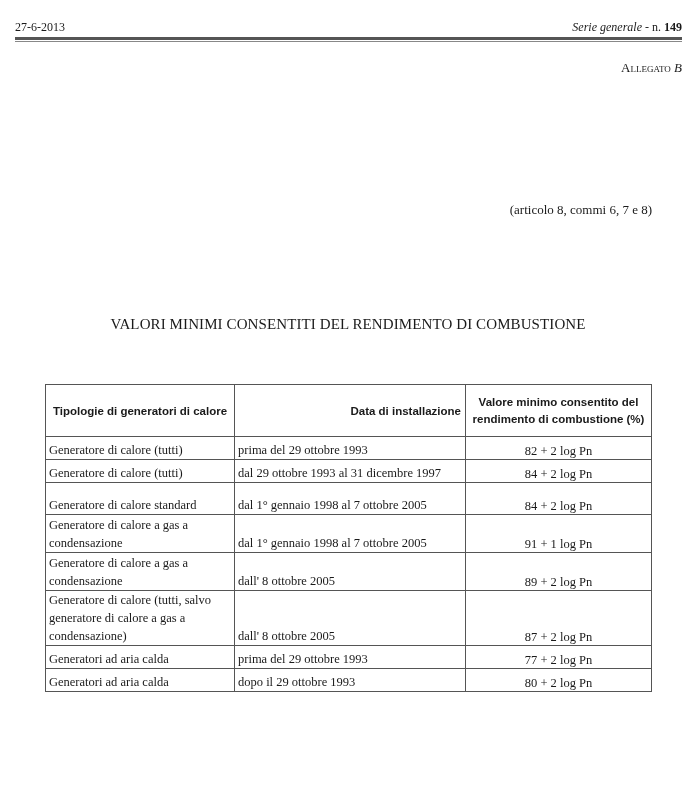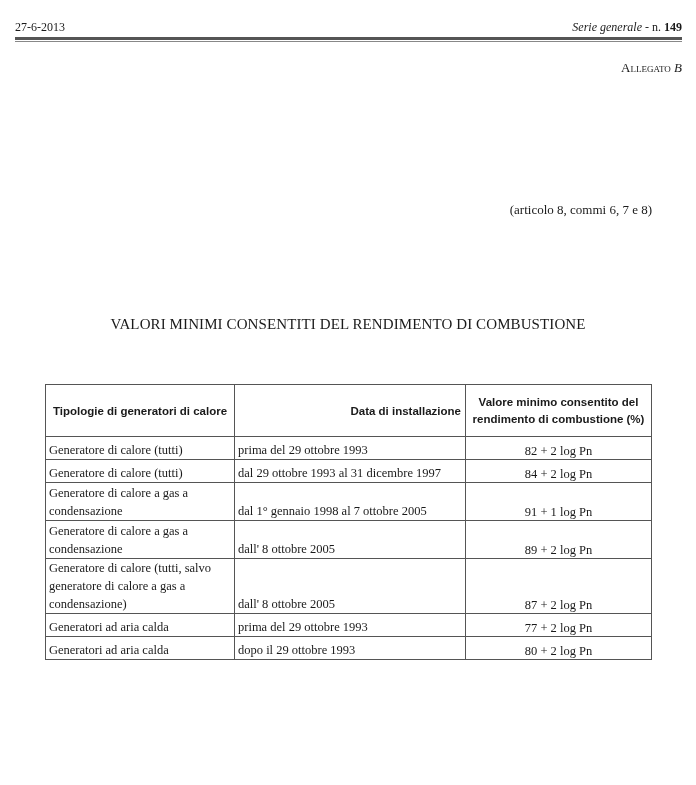--- a/index.html
+++ b/index.html
@@ -52,20 +52,25 @@
   <tr style="height:23px">
     <td class="tcell">Generatore di calore (tutti)</td>
     <td class="tcell">prima del 29 ottobre 1993</td>
     <td class="val">82 + 2 log Pn</td>
   </tr>
   <tr style="height:23px">
     <td class="tcell">Generatore di calore (tutti)</td>
     <td class="tcell">dal 29 ottobre 1993 al 31 dicembre 1997</td>
     <td class="val">84 + 2 log Pn</td>
   </tr>
+  <tr style="height:32px">
+    <td class="tcell">Generatore di calore  standard</td>
+    <td class="tcell">dal 1° gennaio 1998 al 7 ottobre 2005</td>
+    <td class="val">84 + 2 log Pn</td>
+  </tr>
   <tr style="height:38px">
     <td class="tcell">Generatore di calore  a gas a condensazione</td>
     <td class="tcell">dal 1° gennaio 1998 al 7 ottobre 2005</td>
     <td class="val">91 + 1 log Pn</td>
   </tr>
   <tr style="height:38px">
     <td class="tcell">Generatore di calore  a gas a condensazione</td>
     <td class="tcell">dall' 8 ottobre 2005</td>
     <td class="val">89 + 2 log Pn</td>
   </tr>

